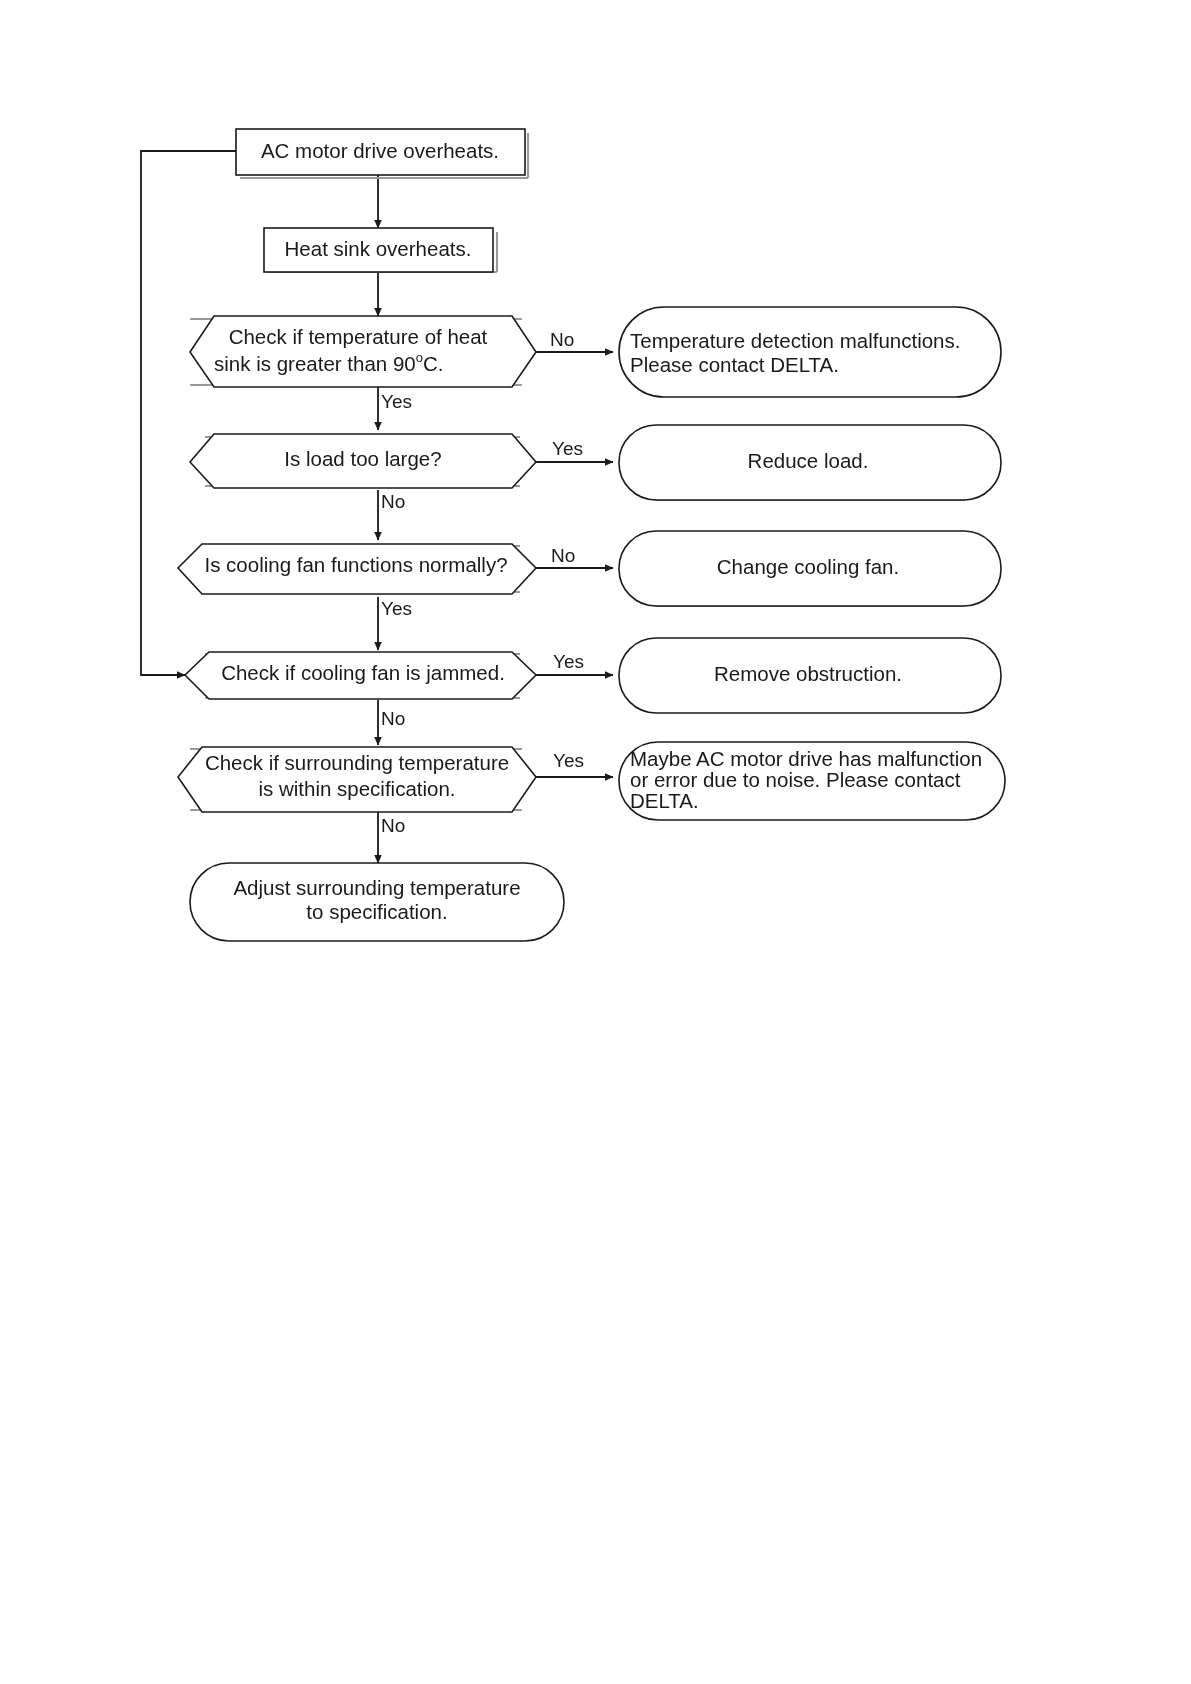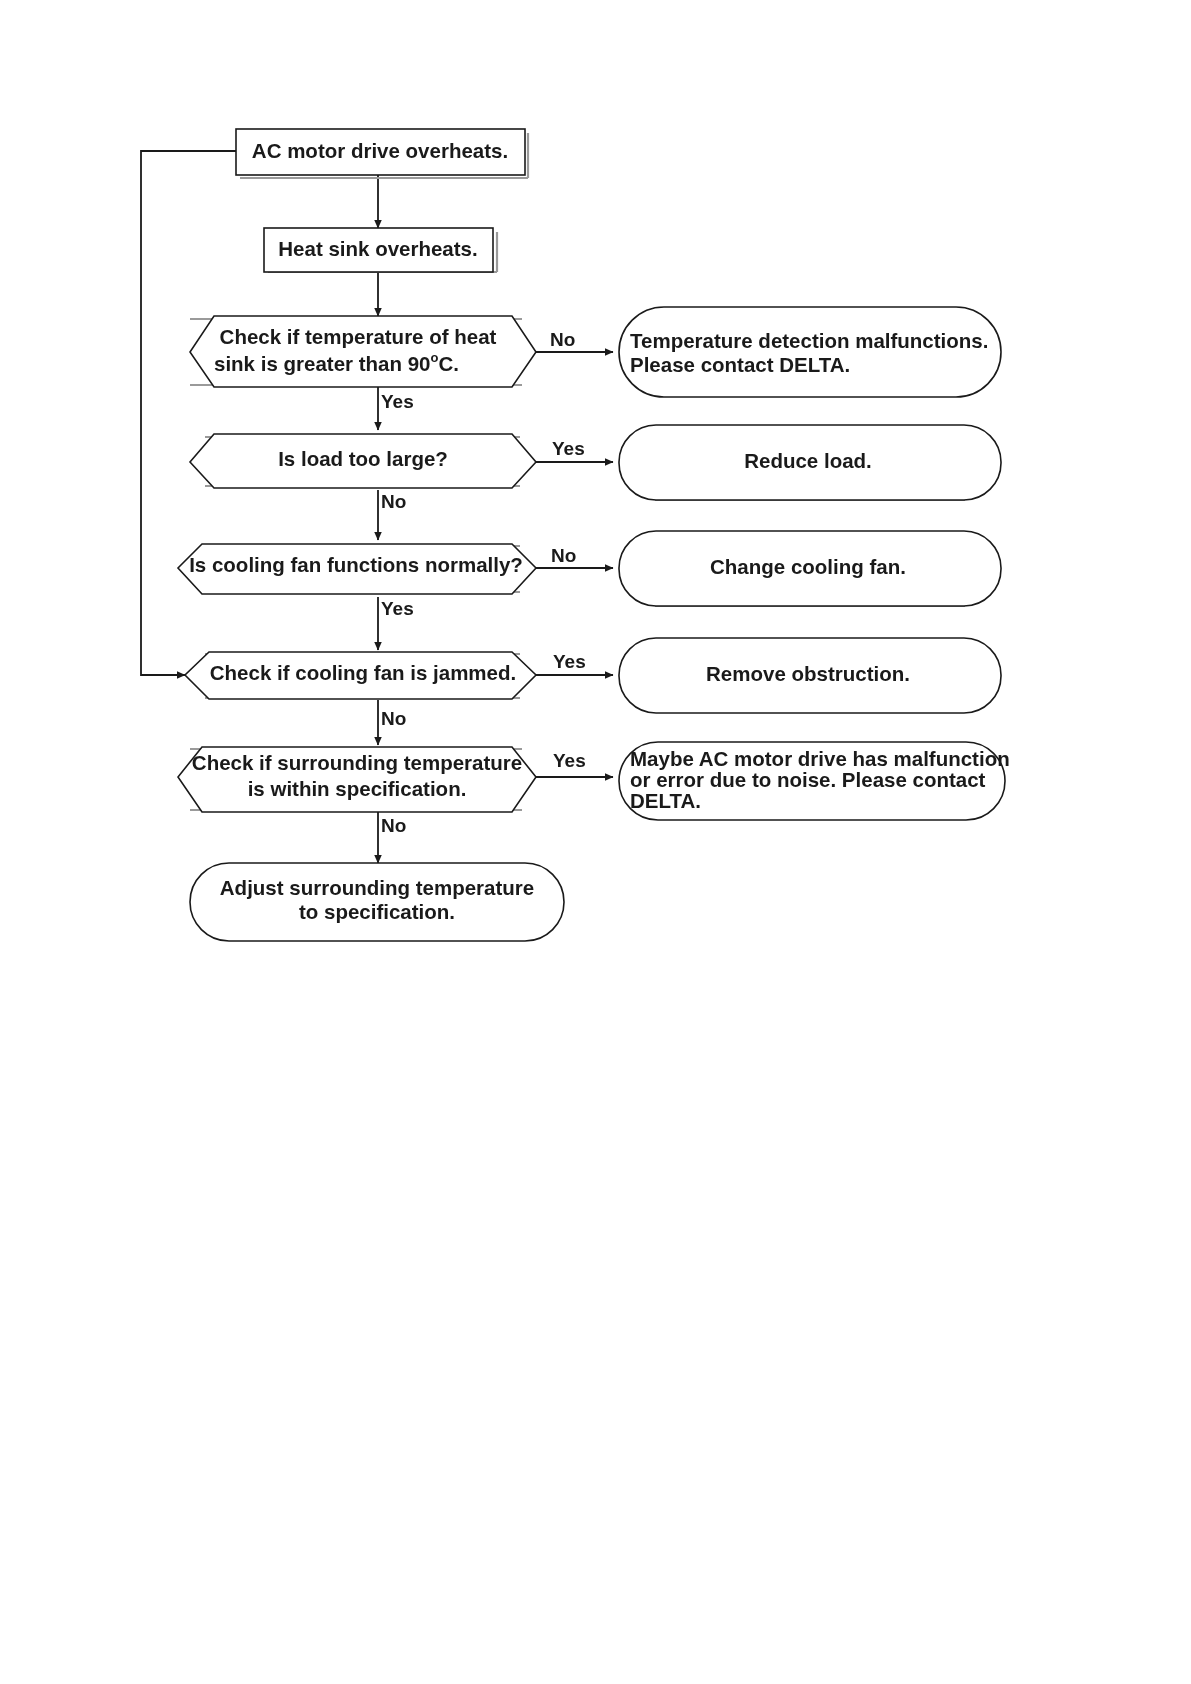--- a/index.html
+++ b/index.html
@@ -10,21 +10,20 @@
   body {
     font-family: "Liberation Sans", sans-serif;
     color: #000000;
   }
   #page {
     position: relative;
     width: 1191px;
     height: 1684px;
     background: #ffffff;
     overflow: hidden;
-    font-weight: bold;
   }
   #flow-svg {
     position: absolute;
     left: 0;
     top: 0;
     width: 1191px;
     height: 1684px;
   }
   .node-text {
     font-family: "Liberation Sans", sans-serif;

